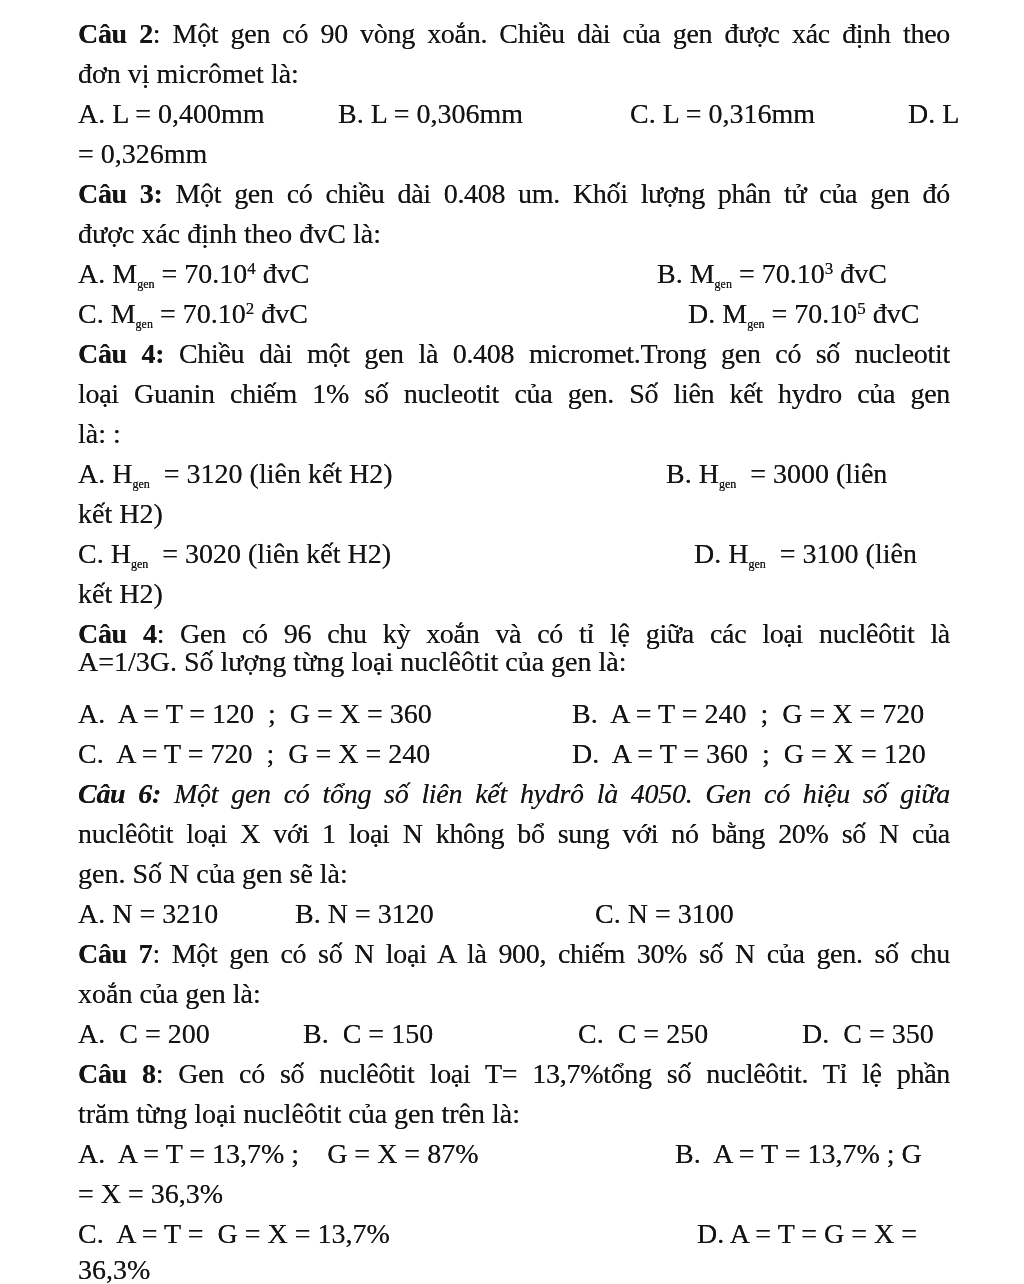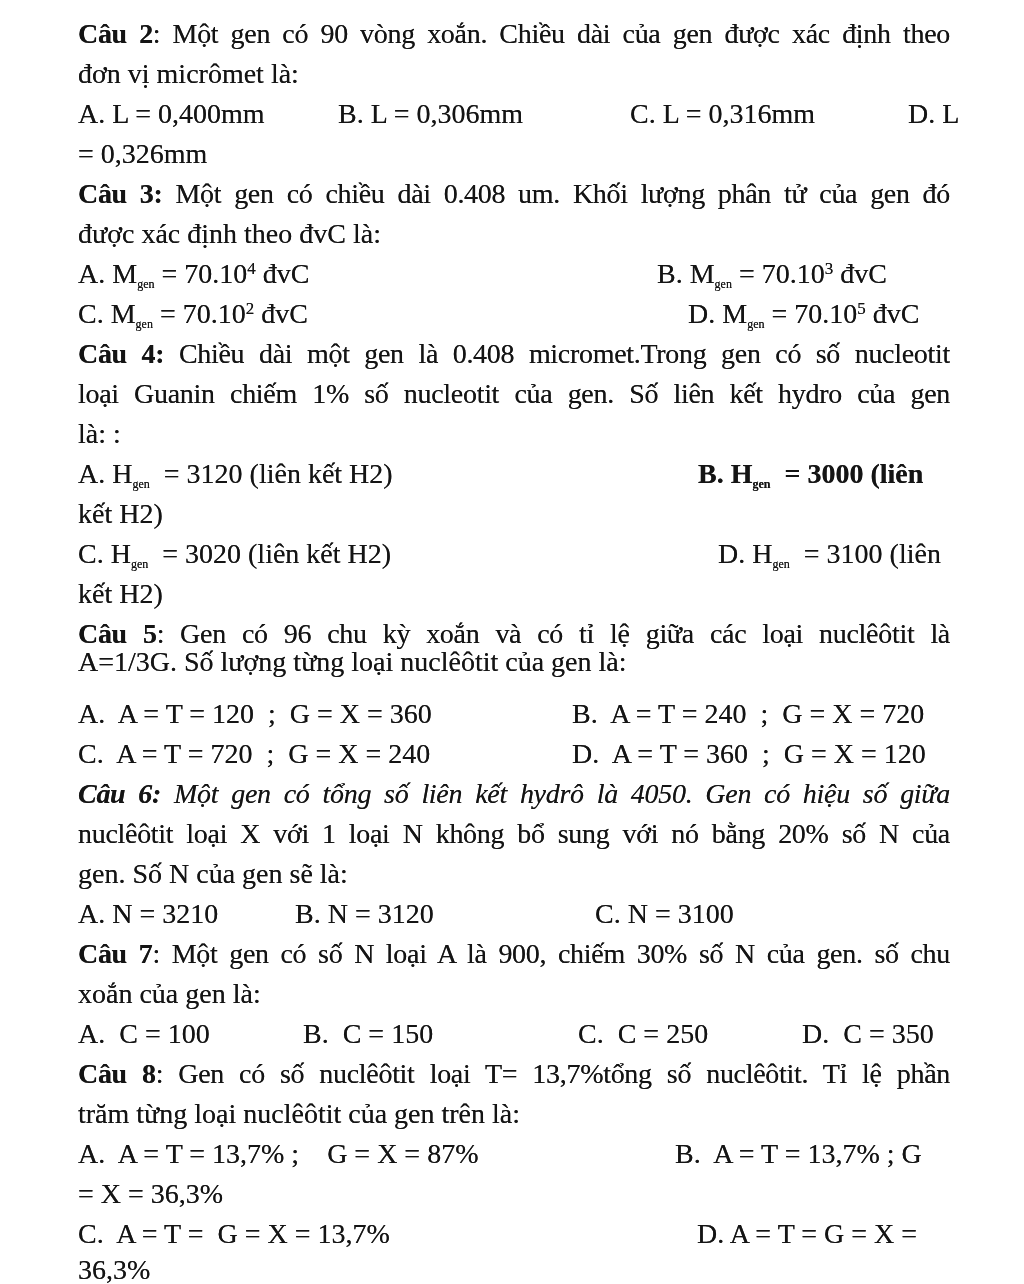--- a/index.html
+++ b/index.html
@@ -58,50 +58,50 @@
       </div>
       <div class="line abs" style="top: 294px;">
         <span class="item" style="left: 78px;"><span>C. M</span><span class="sub">gen</span><span> = 70.10</span><span class="sup">2</span><span> đvC</span></span>
         <span class="item" style="left: 688px;"><span>D. M</span><span class="sub">gen</span><span> = 70.10</span><span class="sup">5</span><span> đvC</span></span>
       </div>
       <div class="line just" style="top: 334px;"><span class="b">Câu 4:</span><span> Chiều dài một gen là 0.408 micromet.Trong gen có số nucleotit</span></div>
       <div class="line just" style="top: 374px;"><span>loại Guanin chiếm 1% số nucleotit của gen. Số liên kết hydro của gen</span></div>
       <div class="line flow" style="top: 414px;"><span>là: :</span></div>
       <div class="line abs" style="top: 454px;">
         <span class="item" style="left: 78px;"><span>A. H</span><span class="sub">gen</span><span>  = 3120 (liên kết H2)</span></span>
-        <span class="item" style="left: 698px; font-weight: bold;"><span>B. H</span><span class="sub">gen</span><span>  = 3000 (liên</span></span>
+        <span class="item" style="left: 666px;"><span>B. H</span><span class="sub">gen</span><span>  = 3000 (liên</span></span>
       </div>
       <div class="line flow" style="top: 494px;"><span>kết H2)</span></div>
       <div class="line abs" style="top: 534px;">
         <span class="item" style="left: 78px;"><span>C. H</span><span class="sub">gen</span><span>  = 3020 (liên kết H2)</span></span>
-        <span class="item" style="left: 694px; margin-left: 24px;"><span>D. H</span><span class="sub">gen</span><span>  = 3100 (liên</span></span>
+        <span class="item" style="left: 694px;"><span>D. H</span><span class="sub">gen</span><span>  = 3100 (liên</span></span>
       </div>
       <div class="line flow" style="top: 574px;"><span>kết H2)</span></div>
-      <div class="line just" style="top: 614px;"><span class="b">Câu 5</span><span>: Gen có 96 chu kỳ xoắn và có tỉ lệ giữa các loại nuclêôtit là</span></div>
+      <div class="line just" style="top: 614px;"><span class="b">Câu 4</span><span>: Gen có 96 chu kỳ xoắn và có tỉ lệ giữa các loại nuclêôtit là</span></div>
       <div class="line flow" style="top: 642px;"><span>A=1/3G. Số lượng từng loại nuclêôtit của gen là:</span></div>
       <div class="line abs" style="top: 694px;">
         <span class="item" style="left: 78px;"><span>A.  A = T = 120  ;  G = X = 360</span></span>
         <span class="item" style="left: 572px;"><span>B.  A = T = 240  ;  G = X = 720</span></span>
       </div>
       <div class="line abs" style="top: 734px;">
         <span class="item" style="left: 78px;"><span>C.  A = T = 720  ;  G = X = 240</span></span>
         <span class="item" style="left: 572px;"><span>D.  A = T = 360  ;  G = X = 120</span></span>
       </div>
       <div class="line just" style="top: 774px; font-style: italic;"><span class="b">Câu 6:</span><span> Một gen có tổng số liên kết hydrô là 4050. Gen có hiệu số giữa</span></div>
       <div class="line just" style="top: 814px;"><span>nuclêôtit loại X với 1 loại N không bổ sung với nó bằng 20% số N của</span></div>
       <div class="line flow" style="top: 854px;"><span>gen. Số N của gen sẽ là:</span></div>
       <div class="line abs" style="top: 894px;">
         <span class="item" style="left: 78px;"><span>A. N = 3210</span></span>
         <span class="item" style="left: 295px;"><span>B. N = 3120</span></span>
         <span class="item" style="left: 595px;"><span>C. N = 3100</span></span>
       </div>
       <div class="line just" style="top: 934px;"><span class="b">Câu 7</span><span>: Một gen có số N loại A là 900, chiếm 30% số N của gen. số chu</span></div>
       <div class="line flow" style="top: 974px;"><span>xoắn của gen là:</span></div>
       <div class="line abs" style="top: 1014px;">
-        <span class="item" style="left: 78px;"><span>A.  C = 100</span></span>
+        <span class="item" style="left: 78px;"><span>A.  C = 200</span></span>
         <span class="item" style="left: 303px;"><span>B.  C = 150</span></span>
         <span class="item" style="left: 578px;"><span>C.  C = 250</span></span>
         <span class="item" style="left: 802px;"><span>D.  C = 350</span></span>
       </div>
       <div class="line just" style="top: 1054px;"><span class="b">Câu 8</span><span>: Gen có số nuclêôtit loại T= 13,7%tổng số nuclêôtit. Tỉ lệ phần</span></div>
       <div class="line flow" style="top: 1094px;"><span>trăm từng loại nuclêôtit của gen trên là:</span></div>
       <div class="line abs" style="top: 1134px;">
         <span class="item" style="left: 78px;"><span>A.  A = T = 13,7% ;    G = X = 87%</span></span>
         <span class="item" style="left: 675px;"><span>B.  A = T = 13,7% ; G</span></span>
       </div>

